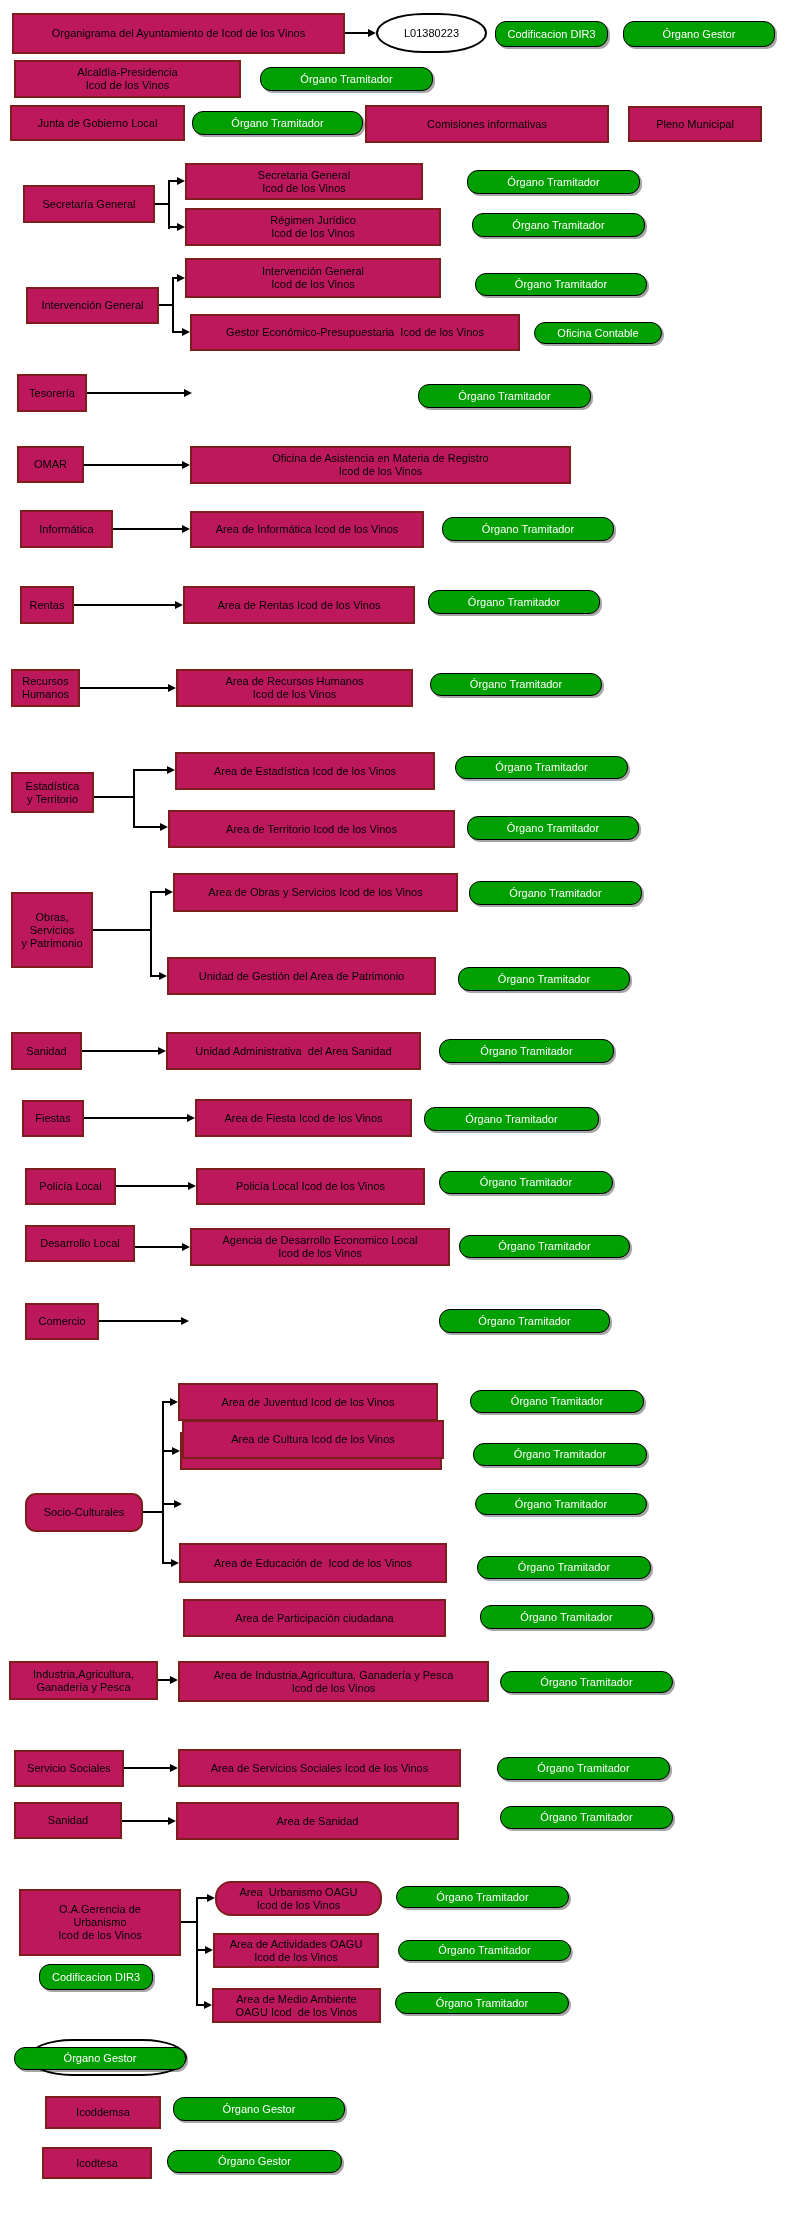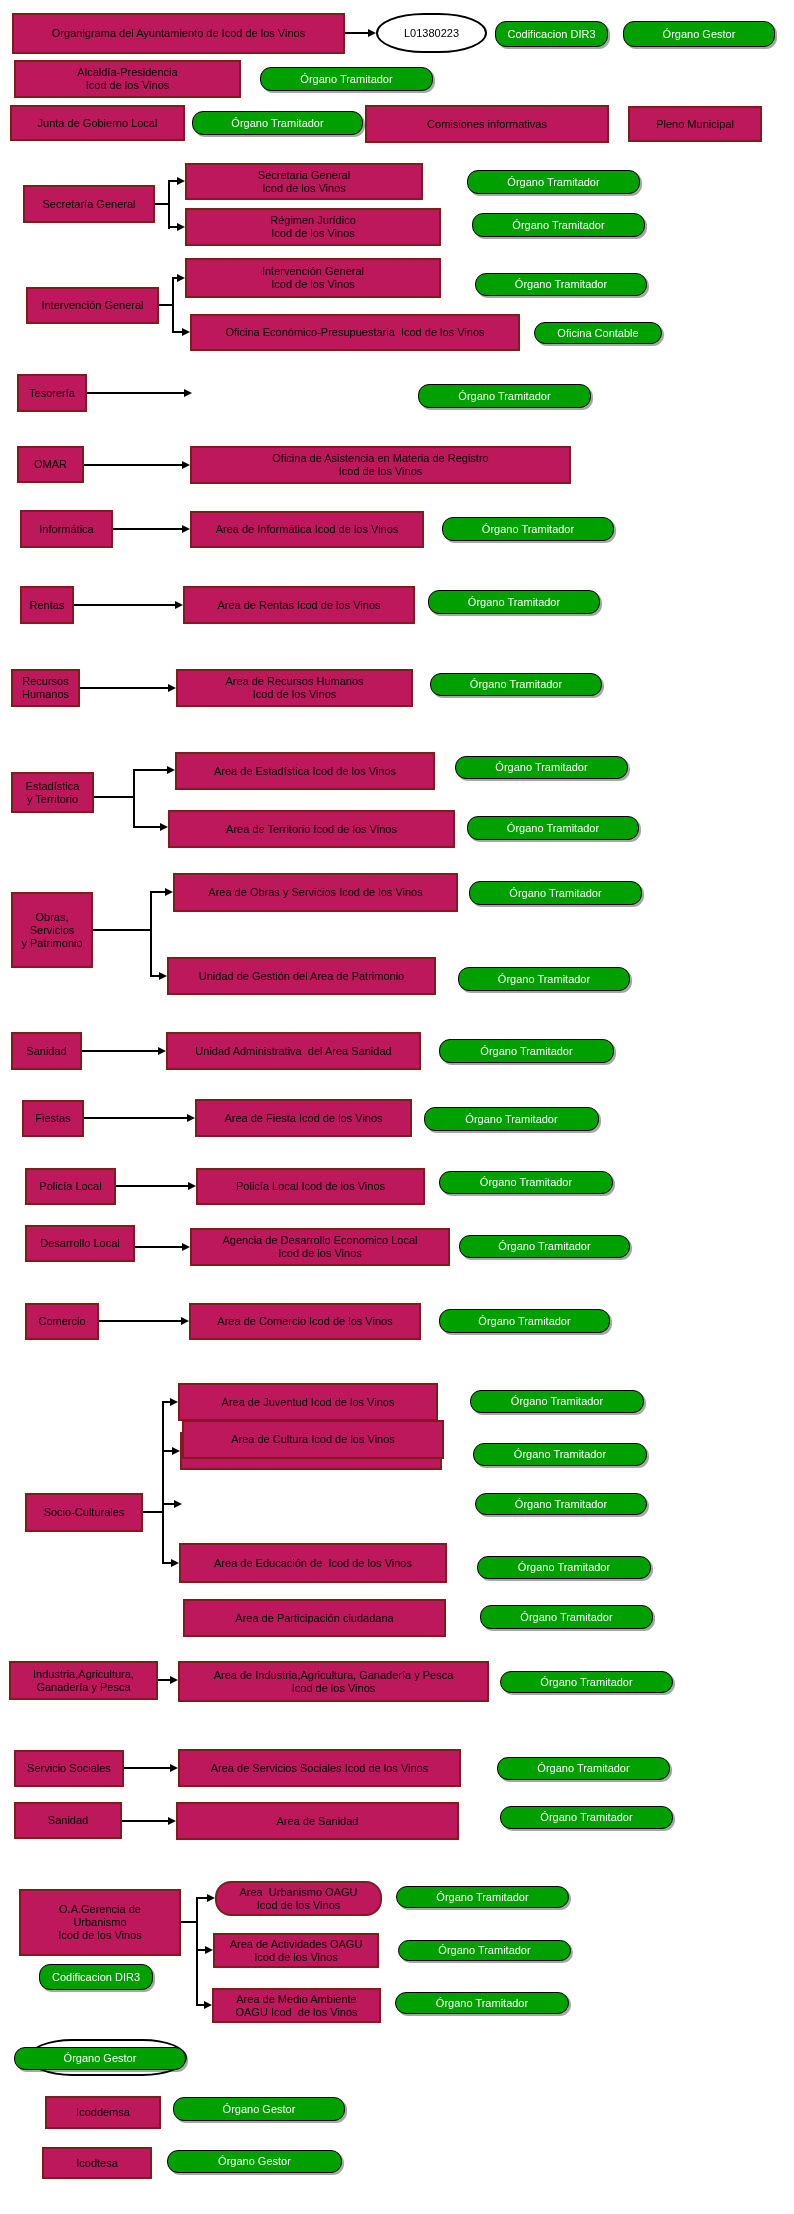--- a/index.html
+++ b/index.html
@@ -33,21 +33,21 @@
     <div class="node box" style="left: 185px; top: 163px; width: 238px; height: 37px;">Secretaria General
 Icod de los Vinos</div>
     <div class="node badge" style="left: 467px; top: 170px; width: 173px; height: 24px; background: rgb(0, 160, 0);">Órgano Tramitador</div>
     <div class="node box" style="left: 185px; top: 208px; width: 256px; height: 38px;">Régimen Jurídico
 Icod de los Vinos</div>
     <div class="node badge" style="left: 472px; top: 213px; width: 173px; height: 24px; background: rgb(0, 160, 0);">Órgano Tramitador</div>
     <div class="node box" style="left: 26px; top: 287px; width: 133px; height: 37px;">Intervención General</div>
     <div class="node box" style="left: 185px; top: 258px; width: 256px; height: 40px;">Intervención General
 Icod de los Vinos</div>
     <div class="node badge" style="left: 475px; top: 273px; width: 172px; height: 23px; background: rgb(0, 160, 0);">Órgano Tramitador</div>
-    <div class="node box" style="left: 190px; top: 314px; width: 330px; height: 37px;">Oficina Económico-Presupuestaria  Icod de los Vinos</div>
+    <div class="node box" style="left: 190px; top: 314px; width: 330px; height: 37px;">Gestor Económico-Presupuestaria  Icod de los Vinos</div>
     <div class="node badge" style="left: 534px; top: 322px; width: 128px; height: 22px; background: rgb(0, 160, 0);">Oficina Contable</div>
     <div class="node box" style="left: 17px; top: 374px; width: 70px; height: 38px;">Tesorería</div>
     <div class="node badge" style="left: 418px; top: 384px; width: 173px; height: 24px; background: rgb(0, 160, 0);">Órgano Tramitador</div>
     <div class="node box" style="left: 17px; top: 446px; width: 67px; height: 37px;">OMAR</div>
     <div class="node box" style="left: 190px; top: 446px; width: 381px; height: 38px;">Oficina de Asistencia en Materia de Registro
 Icod de los Vinos</div>
     <div class="node box" style="left: 20px; top: 510px; width: 93px; height: 38px;">Informática</div>
     <div class="node box" style="left: 190px; top: 511px; width: 234px; height: 37px;">Area de Informática Icod de los Vinos</div>
     <div class="node badge" style="left: 442px; top: 517px; width: 172px; height: 24px; background: rgb(0, 160, 0);">Órgano Tramitador</div>
     <div class="node box" style="left: 20px; top: 586px; width: 54px; height: 38px;">Rentas</div>
@@ -78,29 +78,28 @@
     <div class="node box" style="left: 195px; top: 1099px; width: 217px; height: 38px;">Area de Fiesta Icod de los Vinos</div>
     <div class="node badge" style="left: 424px; top: 1107px; width: 175px; height: 24px; background: rgb(0, 160, 0);">Órgano Tramitador</div>
     <div class="node box" style="left: 25px; top: 1168px; width: 91px; height: 37px;">Policía Local</div>
     <div class="node box" style="left: 196px; top: 1168px; width: 229px; height: 37px;">Policía Local Icod de los Vinos</div>
     <div class="node badge" style="left: 439px; top: 1171px; width: 174px; height: 23px; background: rgb(0, 160, 0);">Órgano Tramitador</div>
     <div class="node box" style="left: 25px; top: 1225px; width: 110px; height: 37px;">Desarrollo Local</div>
     <div class="node box" style="left: 190px; top: 1228px; width: 260px; height: 38px;">Agencia de Desarrollo Economico Local
 Icod de los Vinos</div>
     <div class="node badge" style="left: 459px; top: 1235px; width: 171px; height: 23px; background: rgb(0, 160, 0);">Órgano Tramitador</div>
     <div class="node box" style="left: 25px; top: 1303px; width: 74px; height: 37px;">Comercio</div>
-    <div class="node box" style="left: 189px; top: 1303px; width: 232px; height: 37px;">Area de Comercio Icod de los Vinos</div>
     <div class="node badge" style="left: 439px; top: 1309px; width: 171px; height: 24px; background: rgb(0, 160, 0);">Órgano Tramitador</div>
     <div class="node box" style="left: 178px; top: 1383px; width: 260px; height: 38px;">Area de Juventud Icod de los Vinos</div>
     <div class="node badge" style="left: 470px; top: 1390px; width: 174px; height: 23px; background: rgb(0, 160, 0);">Órgano Tramitador</div>
     <div class="node box" style="left: 180px; top: 1432px; width: 262px; height: 38px;">Area de Deportes Icod de los Vinos</div>
     <div class="node badge" style="left: 473px; top: 1443px; width: 174px; height: 23px; background: rgb(0, 160, 0);">Órgano Tramitador</div>
     <div class="node box" style="left: 182px; top: 1420px; width: 262px; height: 39px;">Area de Cultura Icod de los Vinos</div>
     <div class="node badge" style="left: 475px; top: 1493px; width: 172px; height: 22px; background: rgb(0, 160, 0);">Órgano Tramitador</div>
-    <div class="node box" style="left: 25px; top: 1493px; width: 118px; height: 39px;">Socio-Culturales</div>
+    <div class="node box" style="left: 25px; top: 1493px; width: 118px; height: 39px; border-radius: 11px;">Socio-Culturales</div>
     <div class="node box" style="left: 179px; top: 1543px; width: 268px; height: 40px;">Area de Educación de  Icod de los Vinos</div>
     <div class="node badge" style="left: 477px; top: 1556px; width: 174px; height: 23px; background: rgb(0, 160, 0);">Órgano Tramitador</div>
     <div class="node box" style="left: 183px; top: 1599px; width: 263px; height: 38px;">Area de Participación ciudadana</div>
     <div class="node badge" style="left: 480px; top: 1605px; width: 173px; height: 24px; background: rgb(0, 160, 0);">Órgano Tramitador</div>
     <div class="node box" style="left: 9px; top: 1661px; width: 149px; height: 39px;">Industria,Agricultura,
 Ganadería y Pesca</div>
     <div class="node box" style="left: 178px; top: 1661px; width: 311px; height: 41px;">Area de Industria,Agricultura, Ganadería y Pesca
 Icod de los Vinos</div>
     <div class="node badge" style="left: 500px; top: 1671px; width: 173px; height: 22px; background: rgb(0, 160, 0);">Órgano Tramitador</div>
     <div class="node box" style="left: 14px; top: 1750px; width: 110px; height: 37px;">Servicio Sociales</div>

